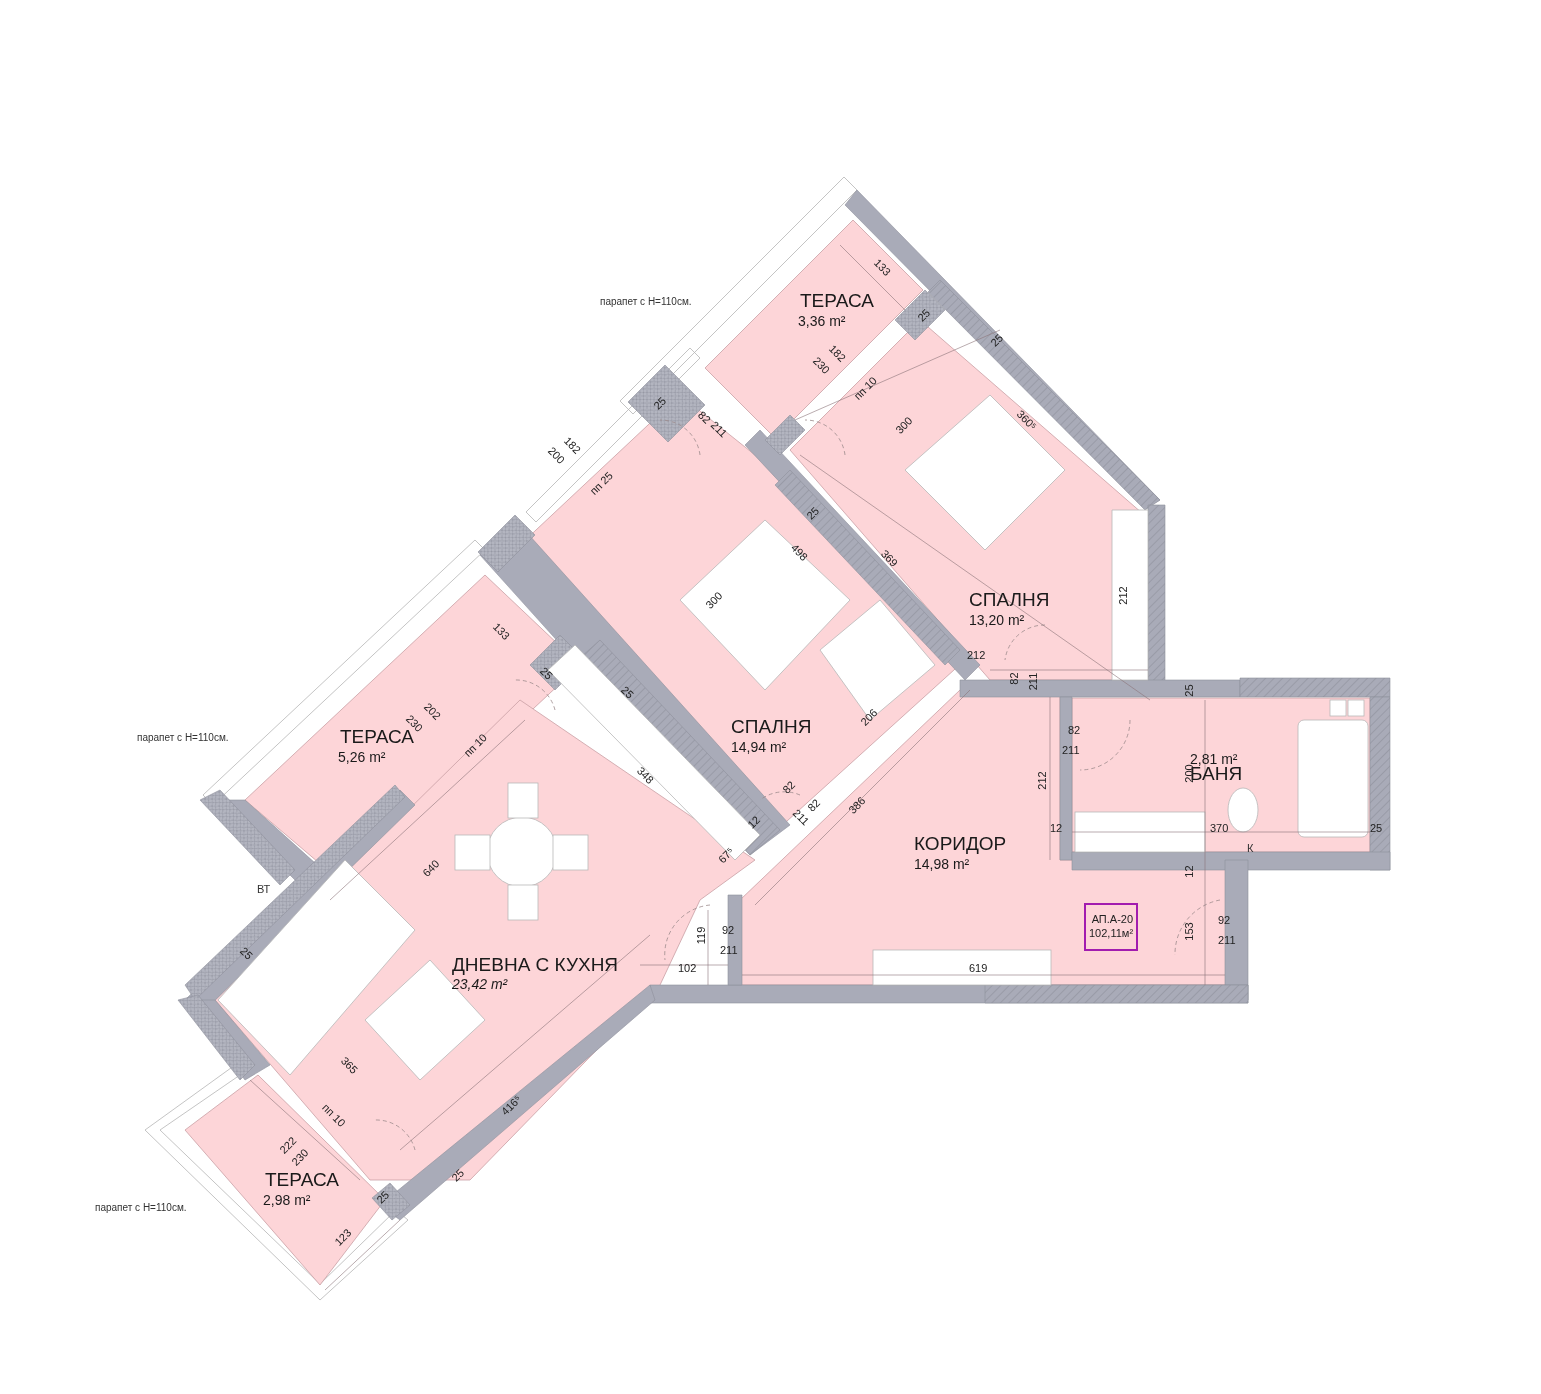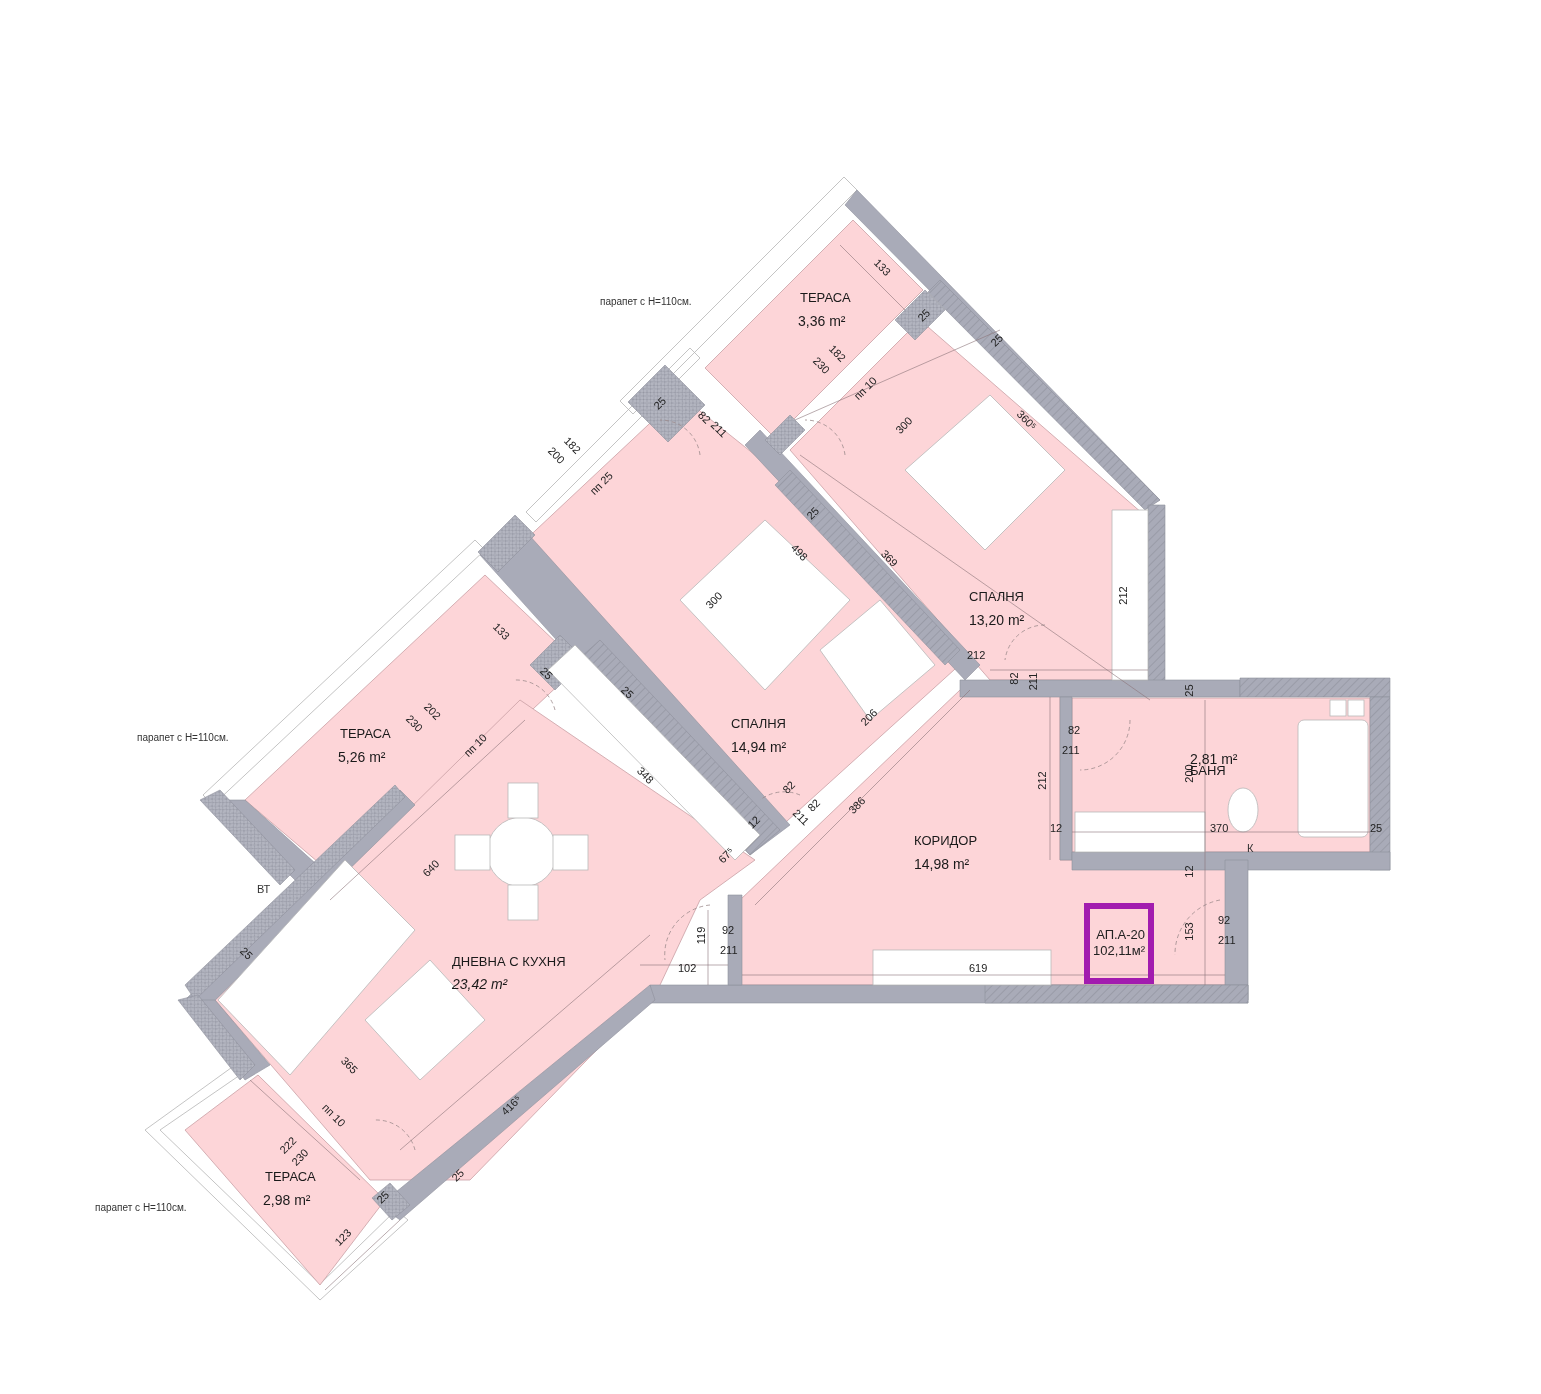--- a/index.html
+++ b/index.html
@@ -7,25 +7,25 @@
   #plan{position:absolute;left:0;top:0;width:1541px;height:1394px;}
   .room{fill:#fdd5d8;stroke:#c9a0a4;stroke-width:0.8;}
   .wall{fill:#a9abb8;stroke:#8e909c;stroke-width:0.6;}
   .wallh{fill:url(#hatch);stroke:#8e909c;stroke-width:0.6;}
   .wallx{fill:url(#cross);stroke:#8e909c;stroke-width:0.6;}
   .furn{fill:#ffffff;stroke:#b8b8b8;stroke-width:0.8;}
   .parapet{fill:none;stroke:#b5b5b5;stroke-width:0.8;}
   .dim{stroke:#8c7478;stroke-width:0.6;fill:none;}
   .door{stroke:#9c8a8c;stroke-width:0.8;fill:none;stroke-dasharray:4 3;}
   .lbl{position:absolute;color:#1a1a1a;white-space:nowrap;line-height:1;}
-  .room-name{font-size:13px;text-align:right;}
+  .room-name{font-size:19px;text-align:right;}
   .room-area{font-size:14px;}
   .dimtxt{font-size:11px;color:#222;}
   .note{font-size:10px;color:#333;}
-  .tag{position:absolute;border:6px solid #a21caf;font-size:13px;padding:18px 3px;line-height:1.25;text-align:right;color:#222;}
+  .tag{position:absolute;border:2px solid #a21caf;font-size:11px;padding:8px 3px;line-height:1.25;text-align:right;color:#222;}
 </style>
 </head>
 <body>
 
 <svg id="plan" viewBox="0 0 1541 1394" xmlns="http://www.w3.org/2000/svg">
   <defs>
     <pattern id="hatch" width="6" height="6" patternUnits="userSpaceOnUse" patternTransform="rotate(45)">
       <rect width="6" height="6" fill="#a9abb8"></rect>
       <line x1="0" y1="0" x2="0" y2="6" stroke="#8e909c" stroke-width="1.2"></line>
     </pattern>

